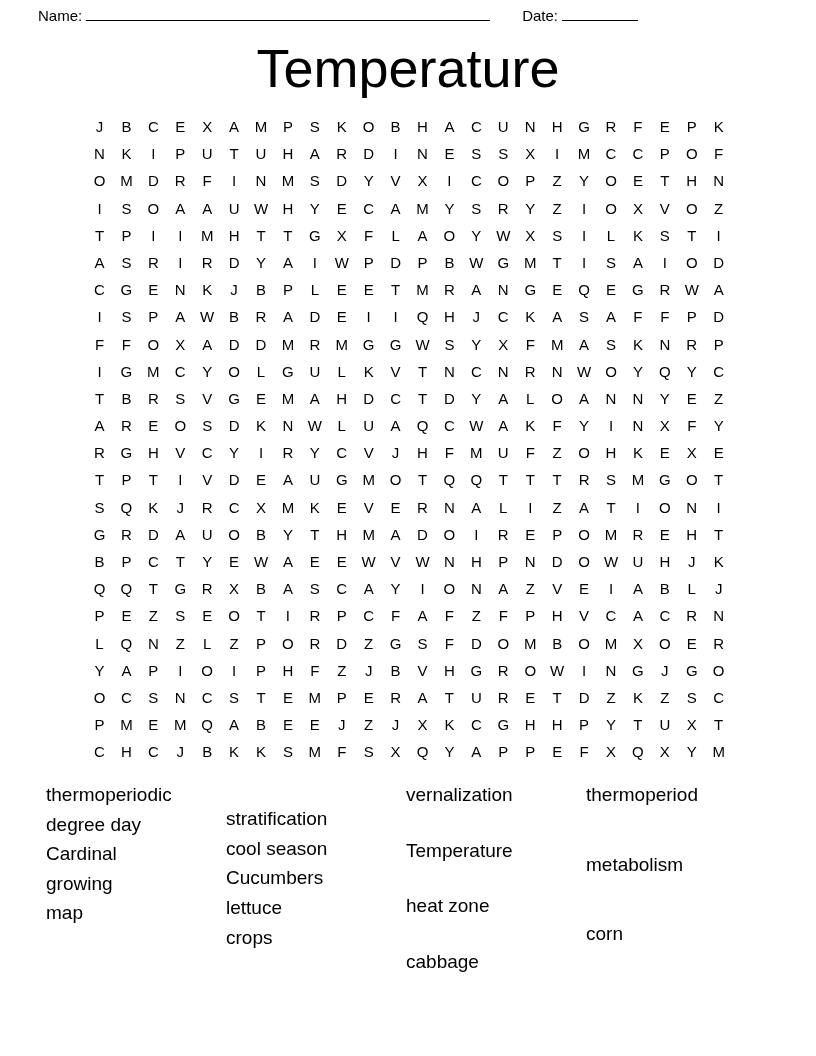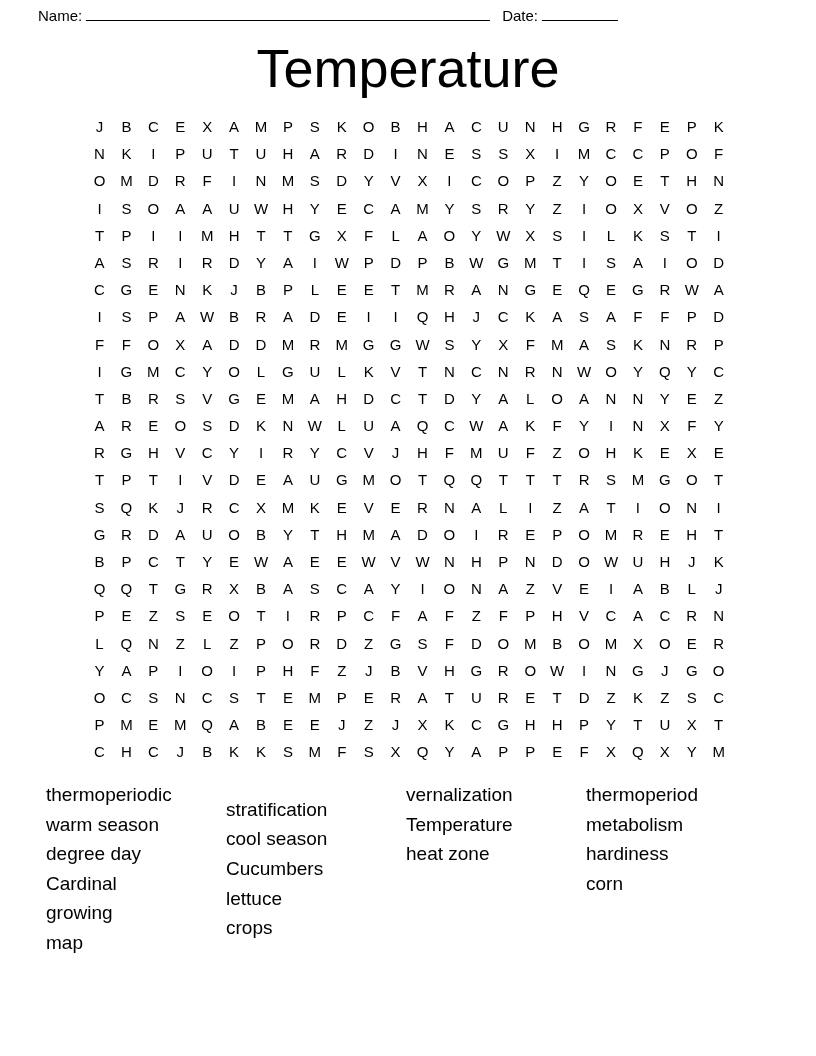--- a/index.html
+++ b/index.html
@@ -42,21 +42,21 @@
   }
   .rule {
     display: inline-block;
     border-bottom: 1px solid #000;
     height: 11px;
     margin-left: 4px;
   }
   .rule-name { width: 404px; }
   .rule-date { width: 76px; }
   .field-name { flex: 0 0 auto; }
-  .field-date { margin-left: 12px; }
+  .field-date { margin-left: 32px; }
 
   
   .title {
     position: absolute;
     top: 36px;
     left: 0;
     width: 816px;
     text-align: center;
     font-size: 54px;
     font-family: "Liberation Sans", sans-serif;
@@ -93,22 +93,22 @@
     left: 46px;
     width: 724px;
     display: flex;
   }
   .word-col {
     display: flex;
     flex-direction: column;
   }
   .word-col.c1 { width: 180px; }
   .word-col.c2 { width: 180px; justify-content: center; }
-  .word-col.c3 { width: 180px; }
-  .word-col.c4 { width: 180px; }
+  .word-col.c3 { width: 180px; gap: 26px; }
+  .word-col.c4 { width: 180px; gap: 40px; }
   .word {
     font-size: 19px;
     font-family: "Liberation Sans", sans-serif;
     line-height: 29.6px;
     white-space: nowrap;
   }
 </style>
 </head>
 <body>
 
@@ -748,37 +748,36 @@
       <div class="cell">Q</div>
       <div class="cell">X</div>
       <div class="cell">Y</div>
       <div class="cell">M</div>
     </div>
   </div>
 
 <div class="wordlist">
   <div class="word-col c1">
       <div class="word">thermoperiodic</div>
-      <div class="word">warm season</div>
       <div class="word">degree day</div>
       <div class="word">Cardinal</div>
       <div class="word">growing</div>
       <div class="word">map</div>
     </div>
   <div class="word-col c2">
       <div class="word">stratification</div>
       <div class="word">cool season</div>
       <div class="word">Cucumbers</div>
       <div class="word">lettuce</div>
       <div class="word">crops</div>
     </div>
   <div class="word-col c3">
       <div class="word">vernalization</div>
       <div class="word">Temperature</div>
       <div class="word">heat zone</div>
+      <div class="word">cabbage</div>
     </div>
   <div class="word-col c4">
       <div class="word">thermoperiod</div>
       <div class="word">metabolism</div>
-      <div class="word">hardiness</div>
       <div class="word">corn</div>
     </div>
 </div>
 
 </body></html>

